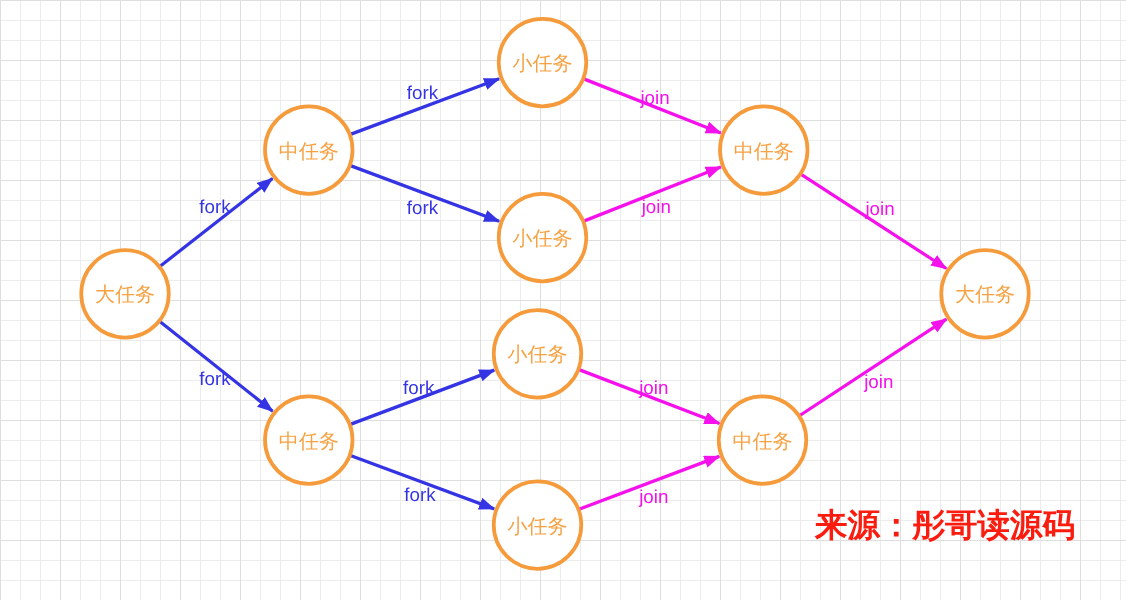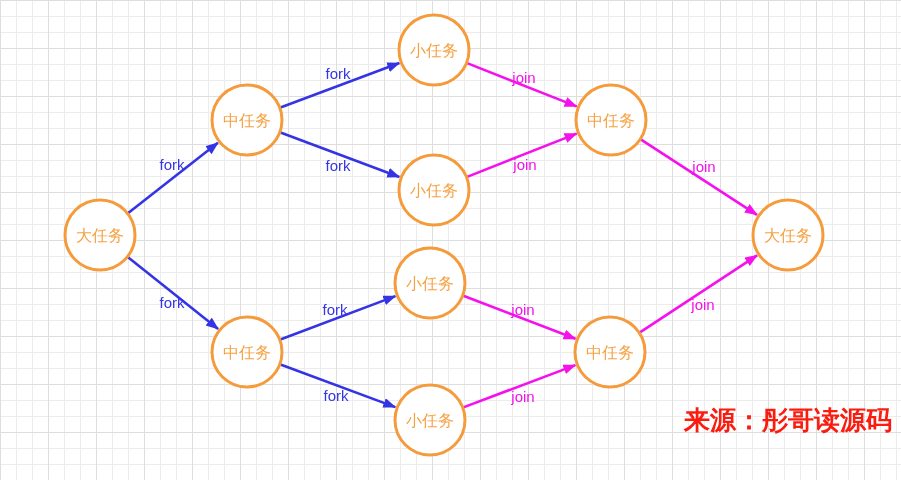--- a/index.html
+++ b/index.html
@@ -126,14 +126,14 @@
         <g>
           <circle cx="610" cy="352" r="35" class="node-circle" stroke="#f59b3b"></circle>
           <text x="610" y="358" text-anchor="middle" class="node-label" fill="#f6a243">中任务</text>
         </g>
         <g>
           <circle cx="788" cy="235" r="35" class="node-circle" stroke="#f59b3b"></circle>
           <text x="788" y="241" text-anchor="middle" class="node-label" fill="#f6a243">大任务</text>
         </g>
       </g>
   </svg>
-  <div class="credit" style="color: rgb(251, 28, 16); text-align: right;">来源：彤哥读源码</div>
+  <div class="credit" style="color: rgb(251, 28, 16);">来源：彤哥读源码</div>
 </div>
 
 </body></html>

